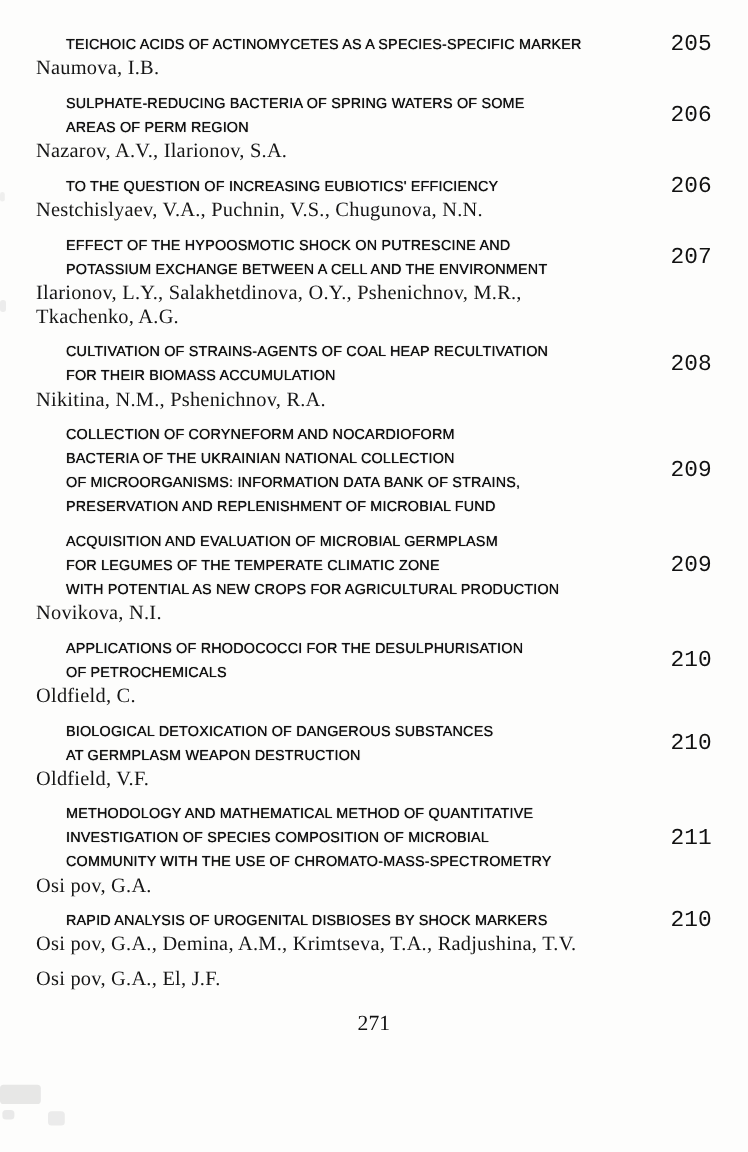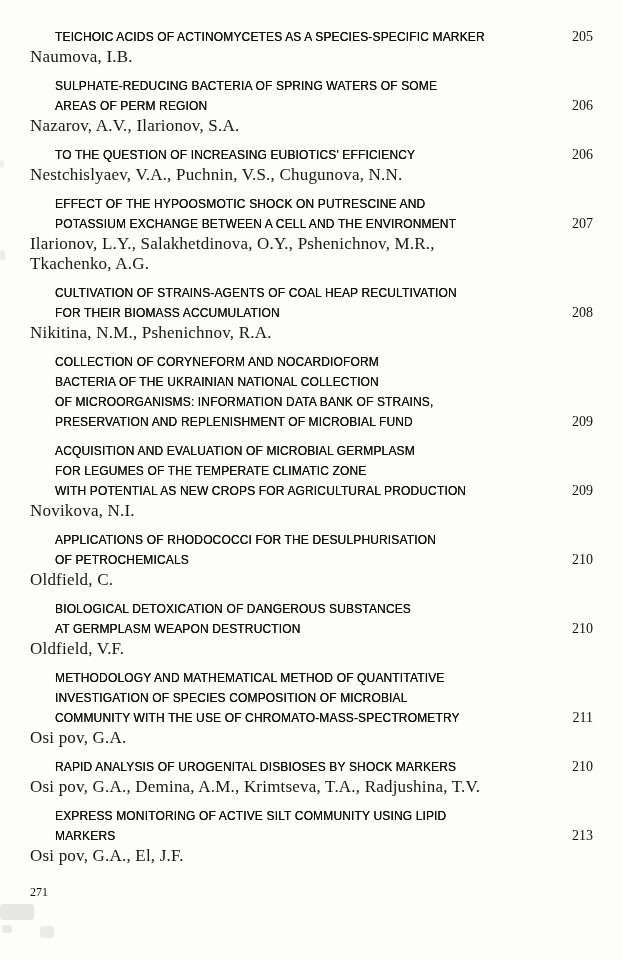--- a/index.html
+++ b/index.html
@@ -16,56 +16,56 @@
     font-family: "Liberation Serif", serif;
     color: #141414;
     box-sizing: border-box;
     padding: 27px 30px 0 30px;
   }
   .entry {
     margin-bottom: 9px;
   }
   .entry-row {
     display: flex;
-    align-items: flex-end;
+    align-items: center;
   }
   .title {
     flex: 1;
     padding-left: 25px;
     font-family: "Liberation Sans", sans-serif;
     font-size: 12px;
     line-height: 20px;
     letter-spacing: 0.15px;
     white-space: pre;
     color: #101010;
     text-shadow: 0 0 0.6px #101010;
   }
   .pagenum {
     width: 48px;
     text-align: right;
-    font-family: Liberation Serif, serif;
-    font-size: 14px;
+    font-family: Liberation Mono, monospace;
+    font-size: 19px;
     line-height: 20px;
     font-weight: bold;
     font-weight: 500;
     color: #111;
   }
   .authors {
     font-family: "Liberation Serif", serif;
     font-size: 17px;
     line-height: 20px;
     letter-spacing: 0.2px;
     white-space: pre;
     color: #161616;
   }
   .folio {
     margin-top: 16px;
-    text-align: left;
+    text-align: center;
     font-family: "Liberation Serif", serif;
-    font-size: 12px;
+    font-size: 18px;
     line-height: 20px;
     color: #111;
   }
   
   .smudge {
     position: absolute;
     background: #bdbdbd;
     border-radius: 3px;
     opacity: 0.35;
     pointer-events: none;
@@ -175,25 +175,20 @@
 
   <div class="entry">
     <div class="entry-row">
       <div class="title">RAPID ANALYSIS OF UROGENITAL DISBIOSES BY SHOCK MARKERS</div>
       <div class="pagenum">210</div>
     </div>
     <div class="authors">Osi pov, G.A., Demina, A.M., Krimtseva, T.A., Radjushina, T.V.</div>
   </div>
 
   <div class="entry">
-    <div class="entry-row">
-      <div class="title">EXPRESS MONITORING OF ACTIVE SILT COMMUNITY USING LIPID
-MARKERS</div>
-      <div class="pagenum">213</div>
-    </div>
     <div class="authors">Osi pov, G.A., El, J.F.</div>
   </div>
 
   <div class="folio">271</div>
 
   <div class="smudge s1"></div>
   <div class="smudge s2"></div>
   <div class="smudge s3"></div>
   <div class="smudge s4"></div>
   <div class="smudge s5"></div>

